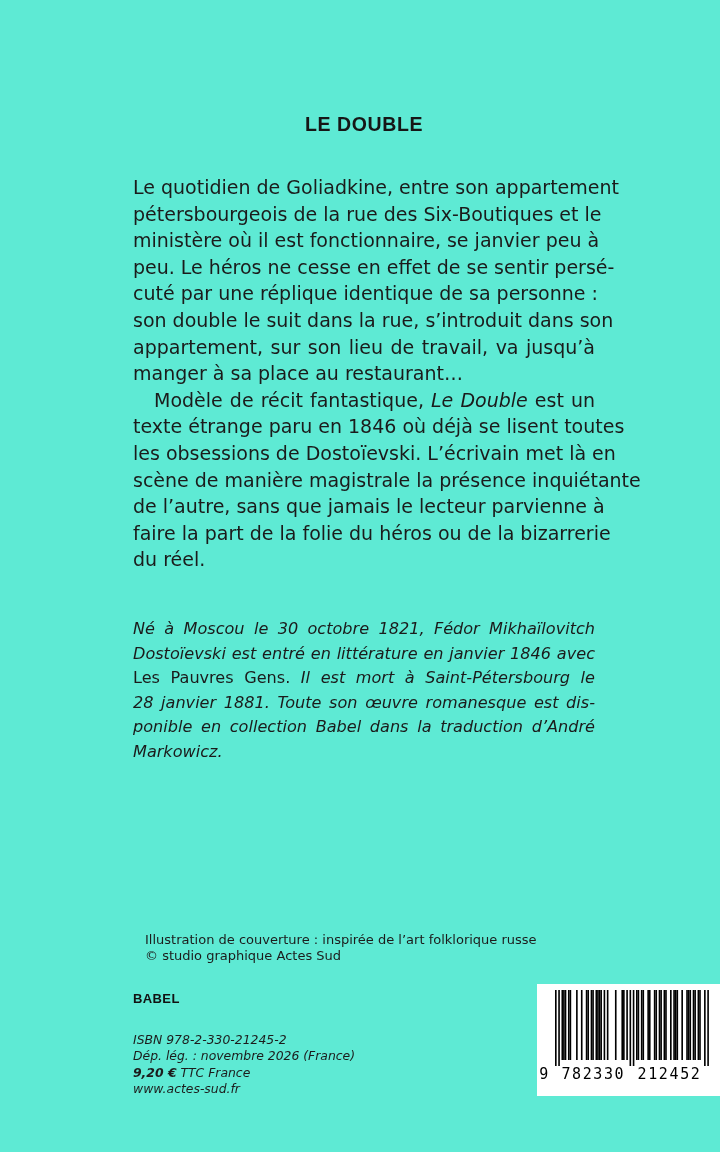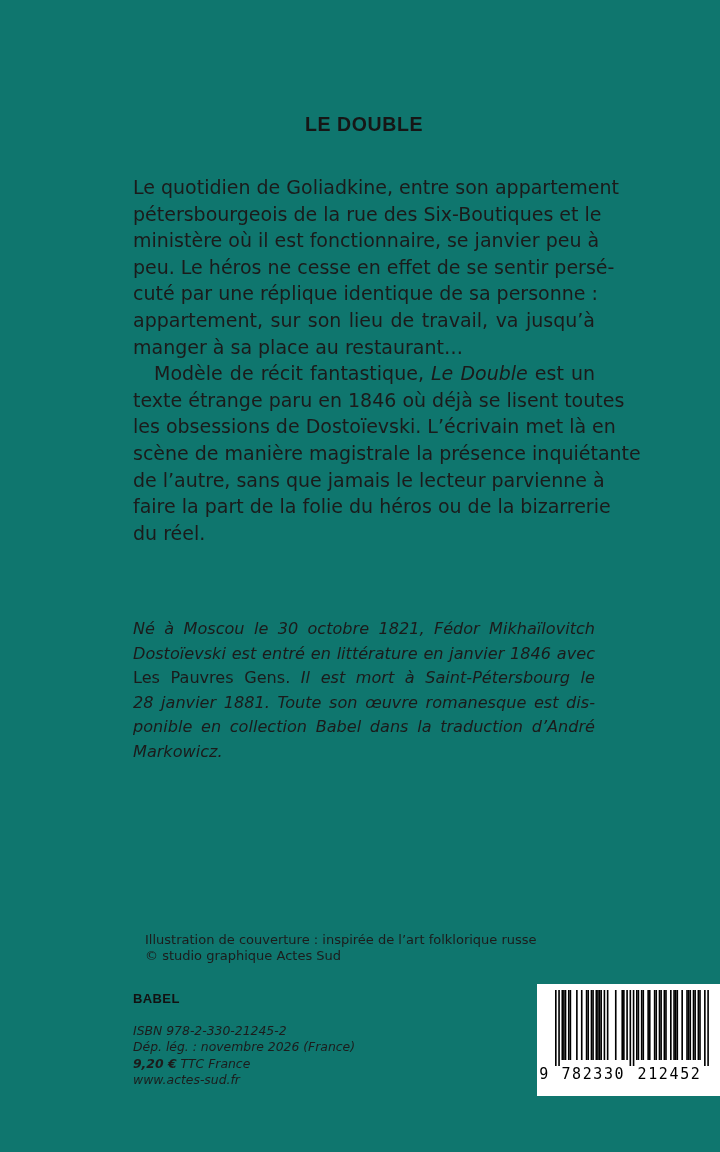--- a/index.html
+++ b/index.html
@@ -12,21 +12,21 @@
     height: 1152px;
     position: relative;
     font-family: "Liberation Sans", sans-serif;
     color: #1a1a1a;
     overflow: hidden;
   }
 
   .page {
     position: absolute;
     inset: 0;
-    background: #0f766e;
+    background: #5eead4;
     text-decoration: underline;
   }
 
   .content {
     position: absolute;
     left: 133px;
     top: 0;
     width: 462px;
   }
 
@@ -114,21 +114,21 @@
   }
   .imprint-name {
     font-family: "Liberation Sans", sans-serif;
     font-weight: bold;
     font-size: 13px;
     letter-spacing: 0.4px;
     color: #121212;
     line-height: 22px;
   }
   .imprint-lines {
-    margin-top: 13px;
+    margin-top: 22px;
     font-family: "DejaVu Sans", sans-serif;
     font-style: italic;
     font-size: 12.4px;
     line-height: 16.4px;
     color: #1c1c1c;
   }
   .imprint-lines .price b {
     font-weight: bold;
   }
 
@@ -152,20 +152,21 @@
 
     <div class="book-title">LE DOUBLE</div>
 
     <div class="blurb">
       <p>
         <span class="ln">Le quotidien de Goliadkine, entre son appartement</span>
         <span class="ln">pétersbourgeois de la rue des Six-Boutiques et le</span>
         <span class="ln">ministère où il est fonctionnaire, se janvier peu à</span>
         <span class="ln">peu. Le héros ne cesse en effet de se sentir persé-</span>
         <span class="ln">cuté par une réplique identique de sa personne :</span>
+        <span class="ln">son double le suit dans la rue, s’introduit dans son</span>
         <span class="ln">appartement, sur son lieu de travail, va jusqu’à</span>
         <span class="ln end">manger à sa place au restaurant…</span>
       </p>
       <p>
         <span class="ln"><span style="display:inline-block;width:21px"></span><span>Modèle de récit fantastique, </span><em>Le Double</em><span> est un</span></span>
         <span class="ln">texte étrange paru en 1846 où déjà se lisent toutes</span>
         <span class="ln">les obsessions de Dostoïevski. L’écrivain met là en</span>
         <span class="ln">scène de manière magistrale la présence inquiétante</span>
         <span class="ln">de l’autre, sans que jamais le lecteur parvienne à</span>
         <span class="ln">faire la part de la folie du héros ou de la bizarrerie</span>

